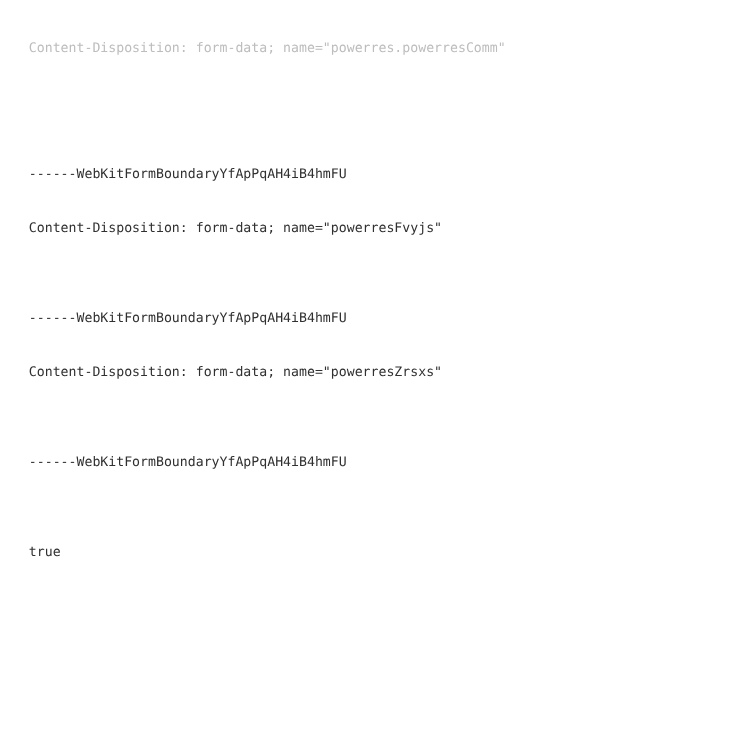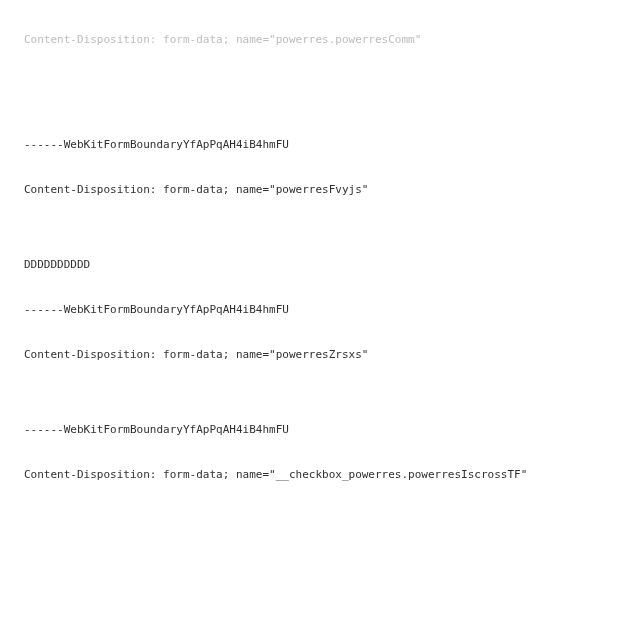--- a/index.html
+++ b/index.html
@@ -24,27 +24,26 @@
 </head>
 <body>
 
 <div class="payload">
   <div class="dim-top">Content-Disposition: form-data; name="powerres.powerresComm"</div>
   <div></div>
   <div></div>
   <div>------WebKitFormBoundaryYfApPqAH4iB4hmFU</div>
   <div>Content-Disposition: form-data; name="powerresFvyjs"</div>
   <div></div>
-  <div>DDDDDDDDDD</div>
   <div>------WebKitFormBoundaryYfApPqAH4iB4hmFU</div>
   <div>Content-Disposition: form-data; name="powerresZrsxs"</div>
   <div></div>
   <div>------WebKitFormBoundaryYfApPqAH4iB4hmFU</div>
-  <div>Content-Disposition: form-data; name="__checkbox_powerres.powerresIscrossTF"</div>
   <div></div>
+  <div>true</div>
   
   
   <div></div>
   
   
   
   <div></div>
   <div></div>
   
   

